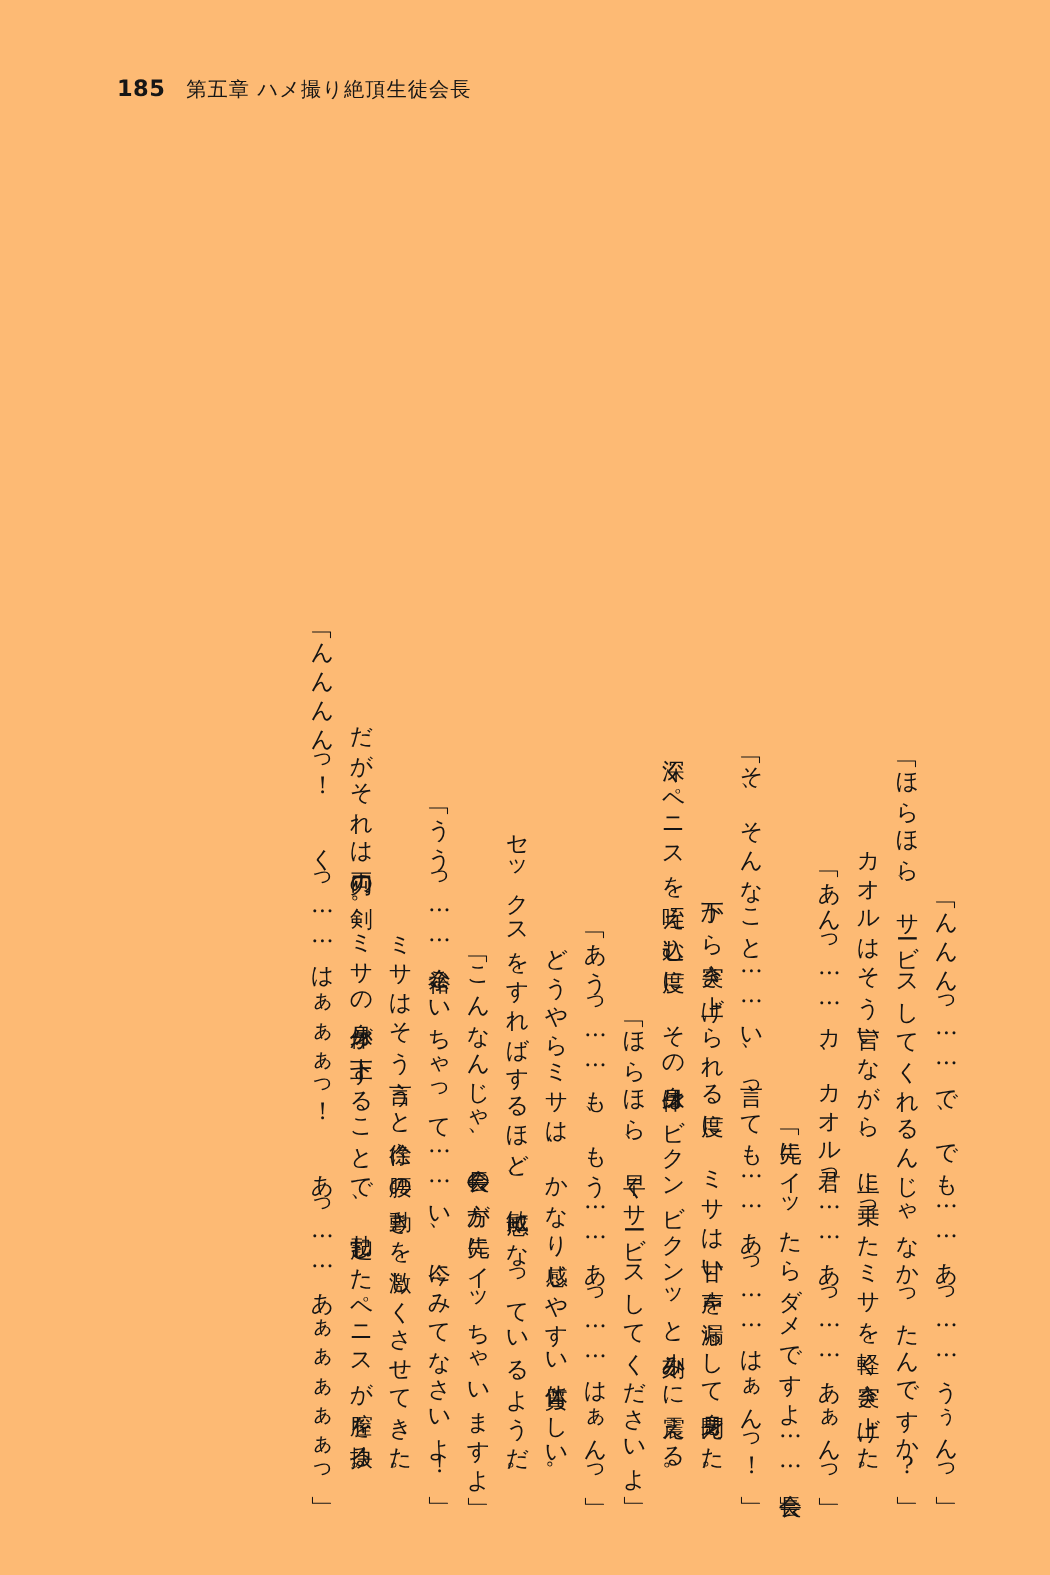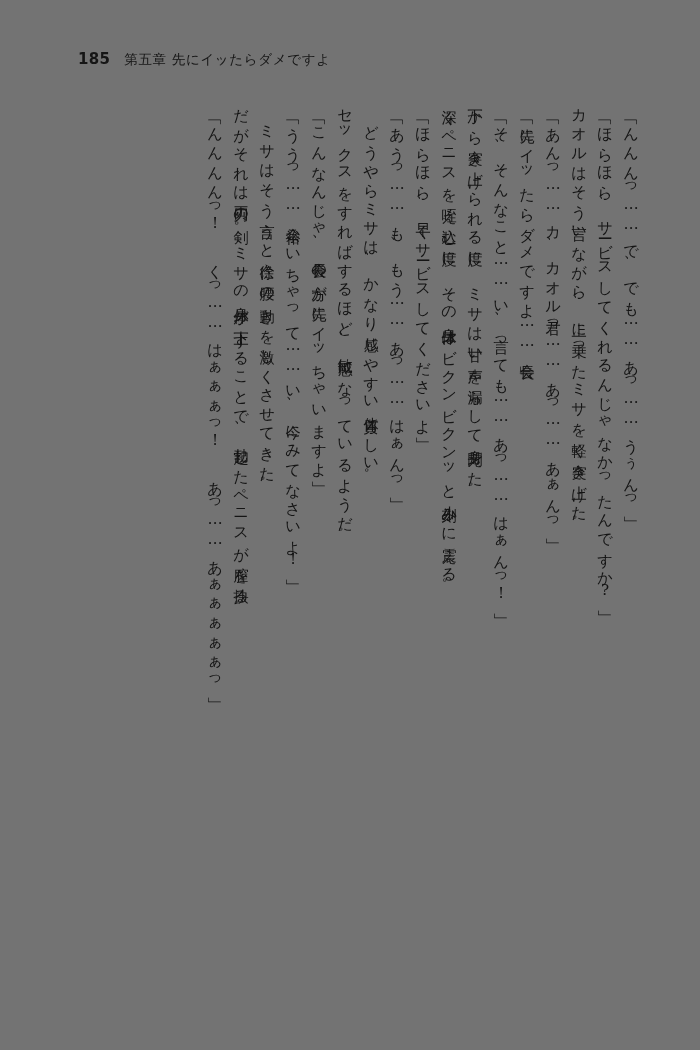--- a/index.html
+++ b/index.html
@@ -11,21 +11,22 @@
     width: 700px;
     height: 1050px;
     font-family: "DejaVu Serif", "Liberation Serif", serif;
     color: #1a1a1a;
     position: relative;
     overflow: hidden;
   }
   .page {
     position: absolute;
     inset: 0;
-    background: #737373;
+    background: #fdba74;
+    text-align: right;
   }
   
   .header {
     position: absolute;
     top: 50px;
     left: 78px;
     right: 78px;
     height: 22px;
     display: flex;
     align-items: baseline;
@@ -76,21 +77,21 @@
     box-sizing: border-box;
   }
 </style>
 </head>
 <body>
 
 <div class="page">
 
   <div class="header">
     <span class="page-number">185</span>
-    <span class="chapter-title">第五章 先にイッたらダメですよ</span>
+    <span class="chapter-title">第五章 ハメ撮り絶頂生徒会長</span>
   </div>
 
   <div class="body-area">
       <div class="vline indent">「んんんっ……で、でも……あっ……うぅんっ」</div>
       <div class="vline indent">「ほらほら、サービスしてくれるんじゃなかったんですか?」</div>
       <div class="vline">カオルはそう言いながら、上に乗ったミサを軽く突き上げた。</div>
       <div class="vline indent">「あんっ……カ、カオル君っ……あっ……あぁんっ」</div>
       <div class="vline indent">「先にイッたらダメですよ……会長」</div>
       <div class="vline indent">「そ、そんなこと……い、言っても……あっ……はぁんっ!」</div>
       <div class="vline">下から突き上げられる度に、ミサは甘い声を漏らして身悶えた。</div>

